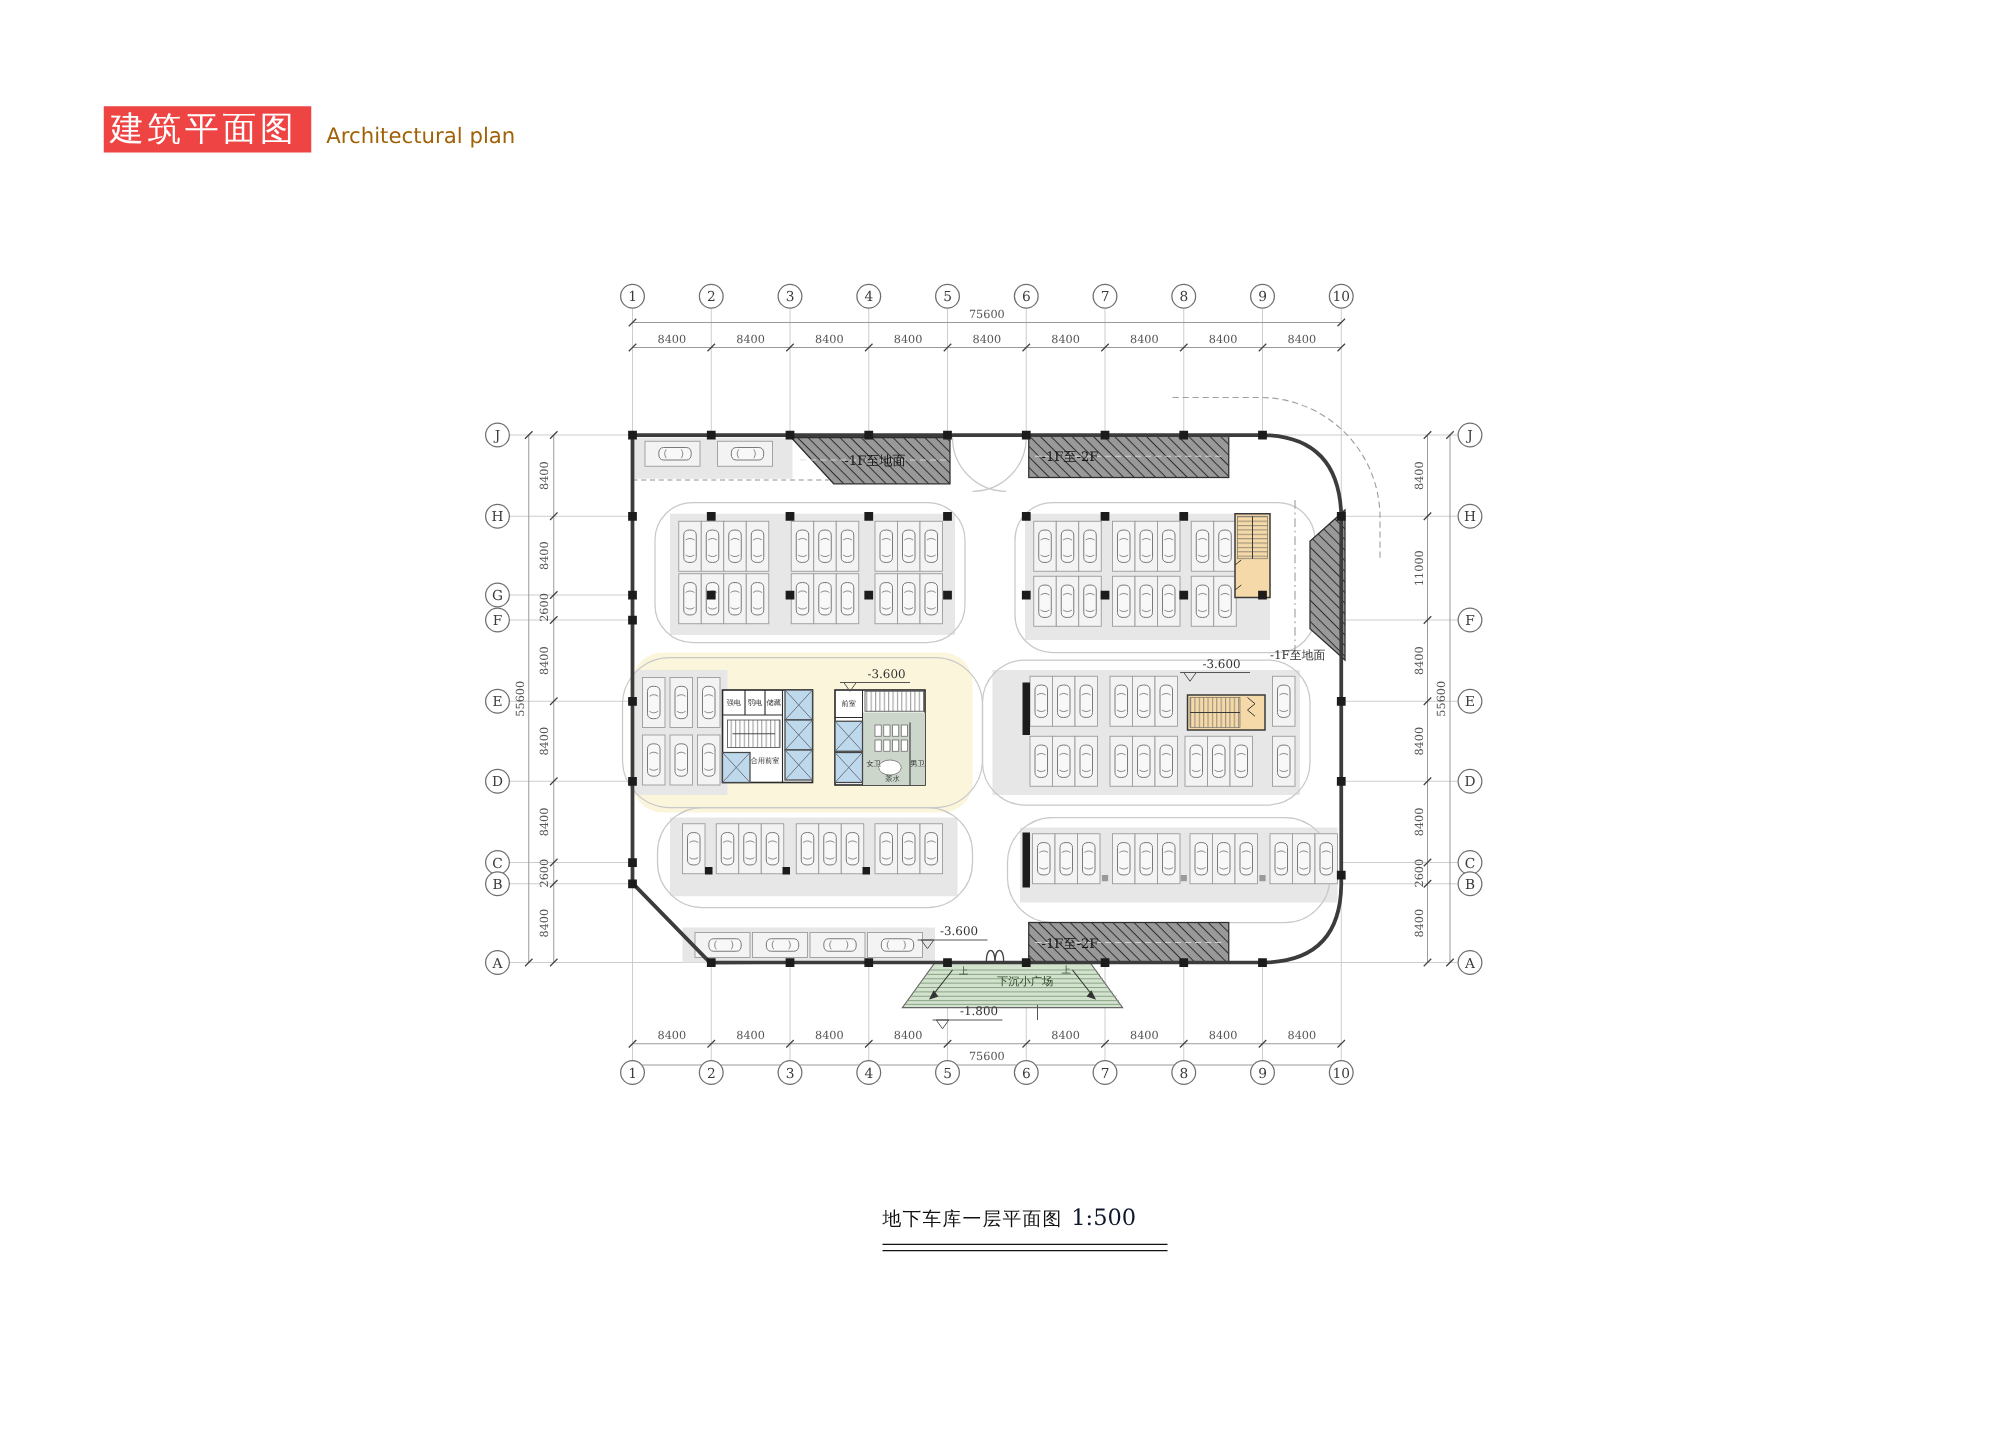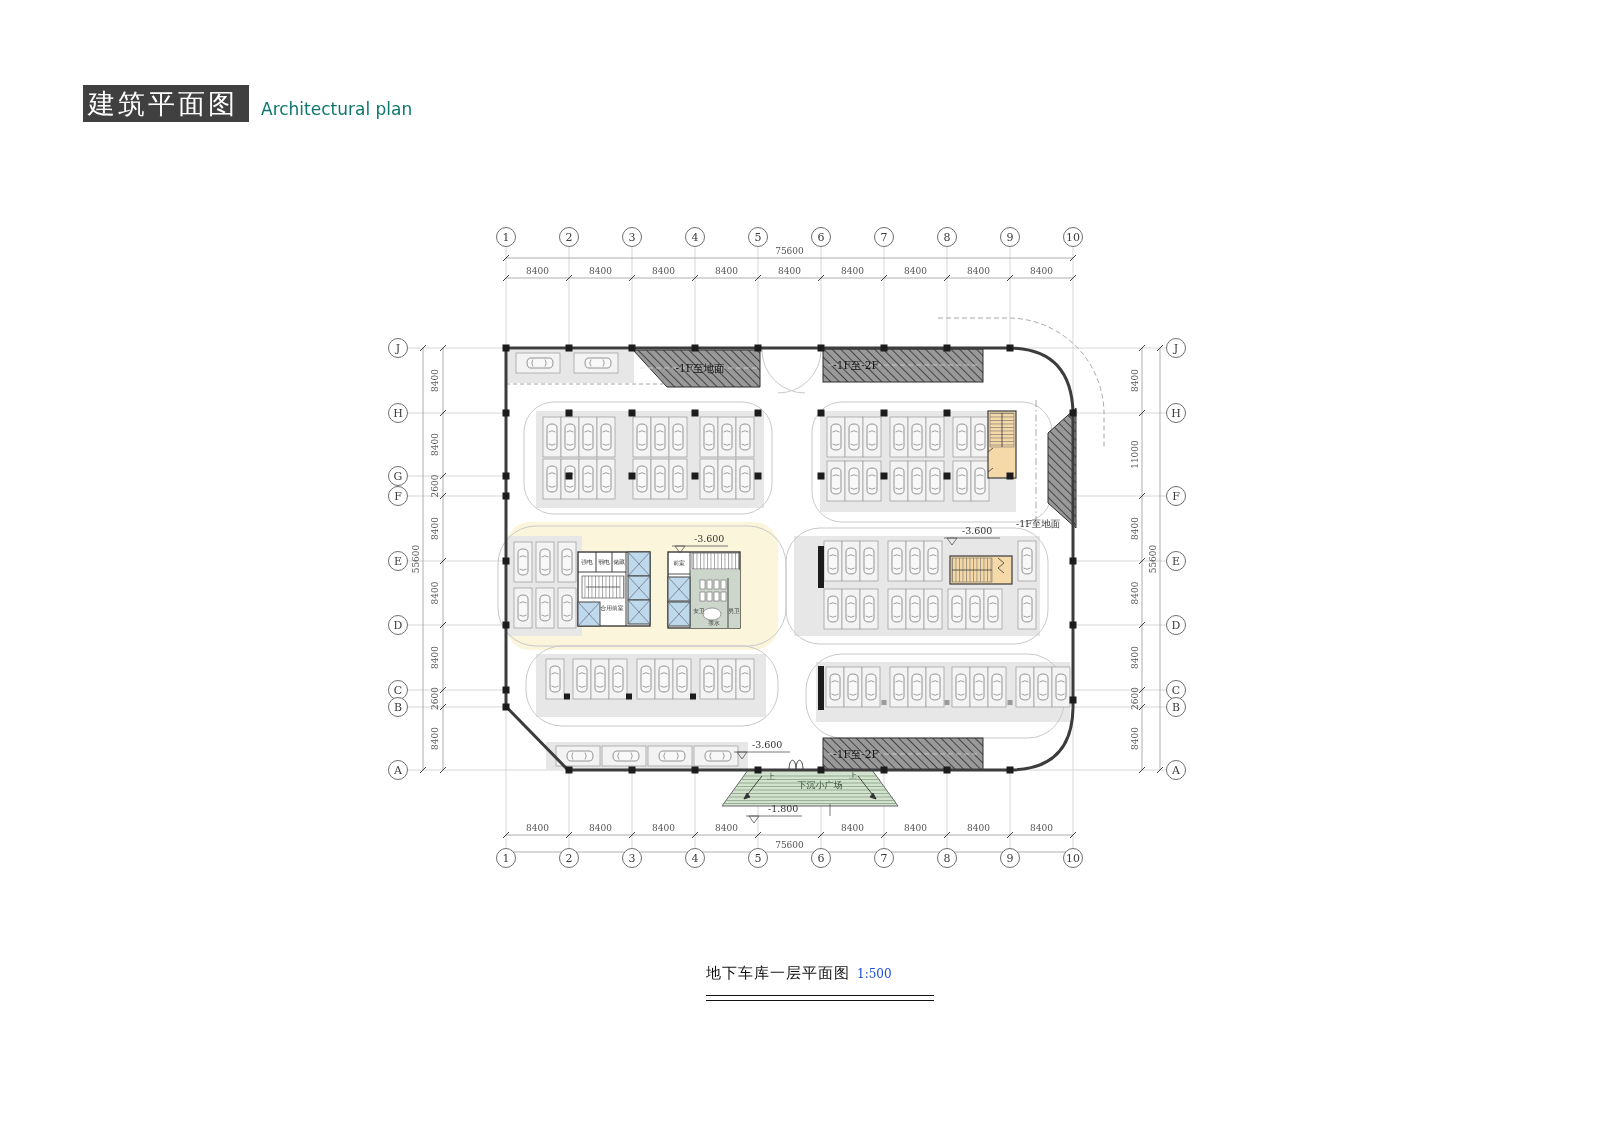--- a/index.html
+++ b/index.html
@@ -1,25 +1,25 @@
 <!DOCTYPE html>
 <html><head>
 <meta charset="utf-8">
 <style>
   html,body{margin:0;padding:0;}
   body{width:1610px;height:1145px;background:#ffffff;position:relative;overflow:hidden;
        font-family:"Liberation Sans",sans-serif;}
-  .hdr-box{position:absolute;left:83px;top:85px;width:166px;height:37px;background:#404040;}
+  .hdr-box{position:absolute;left:83px;top:85px;width:166px;height:37px;background:#ef4444;}
   .hdr-zh{color:#ffffff;font-family:"DejaVu Serif",serif;font-size:27px;line-height:38px;
           padding-left:5px;letter-spacing:3px;white-space:nowrap;}
-  .hdr-en{position:absolute;left:261px;top:99px;color:#0f766e;font-size:17px;
+  .hdr-en{position:absolute;left:261px;top:99px;color:#a16207;font-size:17px;
           font-family:"DejaVu Sans",sans-serif;}
   .caption{position:absolute;left:706px;top:964px;width:232px;white-space:nowrap;}
   .cap-t{font-family:"DejaVu Serif",serif;font-size:15px;color:#111;letter-spacing:1px;}
-  .cap-s{font-family:"DejaVu Serif",serif;font-size:12px;color:#1d4ed8;margin-left:7px;}
+  .cap-s{font-family:"DejaVu Serif",serif;font-size:18px;color:#0f172a;margin-left:7px;}
   .cap-ul{position:absolute;left:706px;top:995px;width:228px;height:4px;
           border-top:1.6px solid #111;border-bottom:0.8px solid #111;}
   svg{position:absolute;left:0;top:0;}
   svg text{font-family:"DejaVu Serif",serif;}
   .t9{font-size:9px;fill:#555;}
   .bub{font-size:11px;fill:#3b3b3b;}
   .lab{font-size:10.5px;fill:#141414;}
   .lvlT{font-size:9.5px;fill:#333;}
   .t6{font-size:5.8px;fill:#333;font-family:"DejaVu Sans",sans-serif;}
   .t75{font-size:7.5px;fill:#2f4a2f;}

